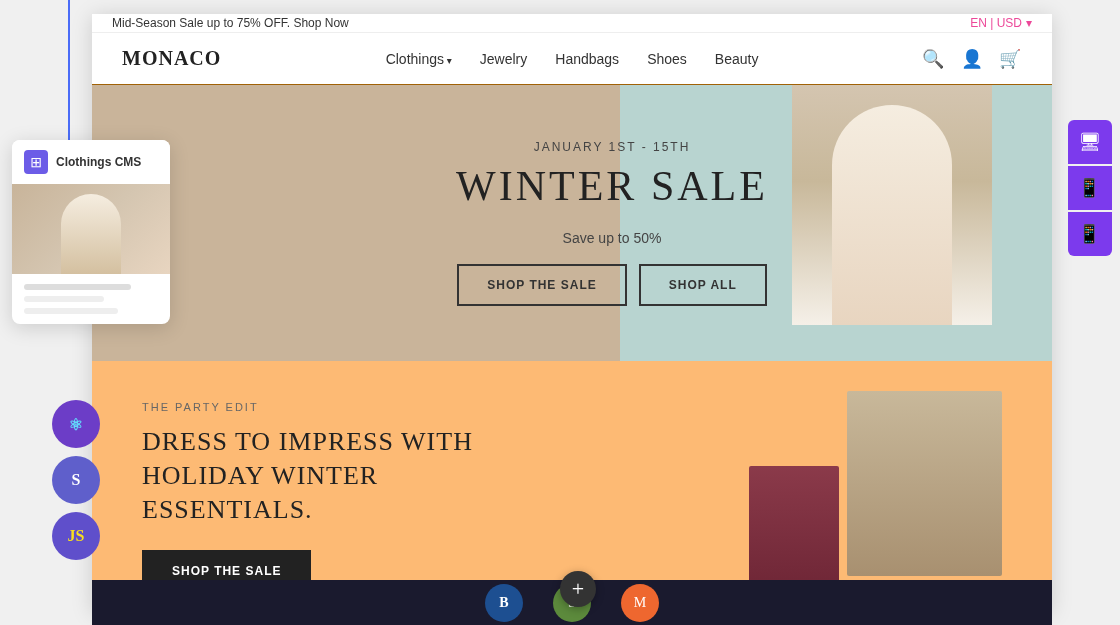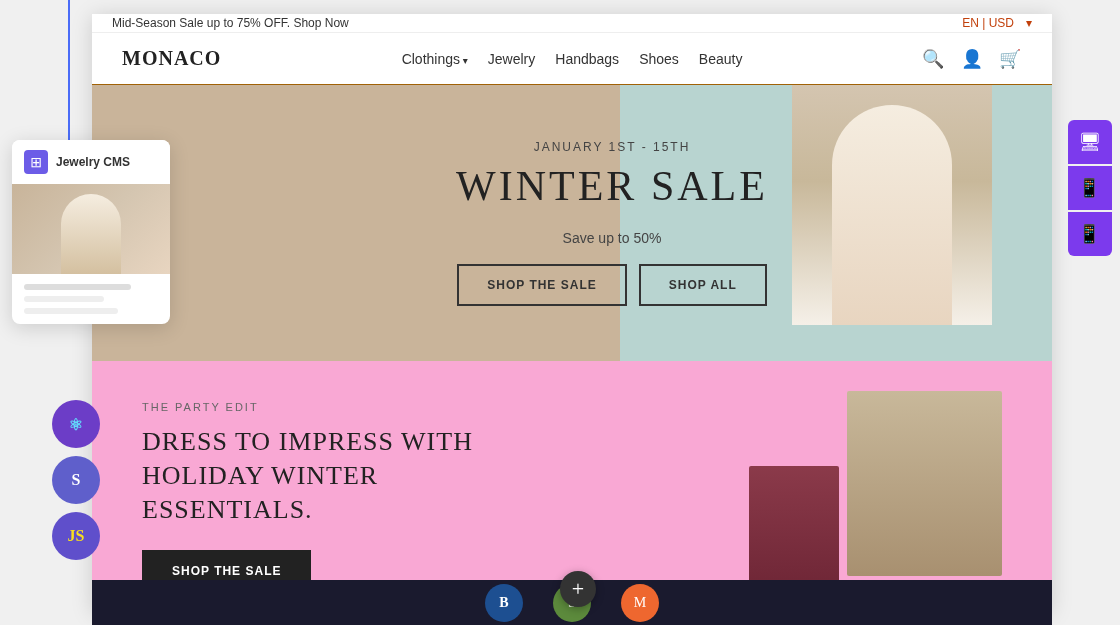--- a/index.html
+++ b/index.html
@@ -37,24 +37,24 @@
       justify-content: space-between;
       align-items: center;
       font-size: 12px;
       color: #333;
       font-family: Arial, sans-serif;
     }
 
     .lang-selector {
       display: flex;
       align-items: center;
-      gap: 12px;
-      cursor: pointer;
-      font-size: 12px;
-      color: #c2410c;
+      gap: 4px;
+      cursor: pointer;
+      font-size: 12px;
+      color: #ec4899;
     }
 
     
     .nav {
       background: #fff;
       padding: 0 30px;
       display: flex;
       align-items: center;
       justify-content: space-between;
       height: 52px;
@@ -65,21 +65,21 @@
       font-family: 'Georgia', serif;
       font-size: 20px;
       font-weight: bold;
       color: #222;
       letter-spacing: 1px;
     }
 
     .nav-links {
       display: flex;
       align-items: center;
-      gap: 20px;
+      gap: 28px;
       list-style: none;
     }
 
     .nav-links li a {
       text-decoration: none;
       color: #333;
       font-size: 14px;
       font-family: Arial, sans-serif;
     }
 
@@ -194,21 +194,21 @@
       left: 50%;
       transform: translateX(-50%);
       width: 120px;
       height: 220px;
       background: linear-gradient(180deg, #f5ede0 0%, #e8d5c0 100%);
       border-radius: 60px 60px 0 0;
     }
 
     
     .party-section {
-      background: #f9a8d4;
+      background: #fdba74;
       padding: 30px 50px;
       display: flex;
       align-items: flex-start;
       gap: 20px;
       position: relative;
       min-height: 210px;
     }
 
     .party-text {
       flex: 1;
@@ -538,21 +538,21 @@
 
 <div class="plus-btn">
   <span>+</span>
 </div>
 
 <div class="cms-panel">
   <div class="cms-header">
     <div class="cms-icon">
       <span style="color:white;font-size:14px;">⊞</span>
     </div>
-    <span class="cms-title">Jewelry CMS</span>
+    <span class="cms-title">Clothings CMS</span>
   </div>
   <div class="cms-thumbnail">
     <div class="cms-thumb-figure"></div>
   </div>
   <div class="cms-content">
     <div class="cms-bar-1"></div>
     <div class="cms-bar-2"></div>
     <div class="cms-bar-3"></div>
   </div>
 </div>

